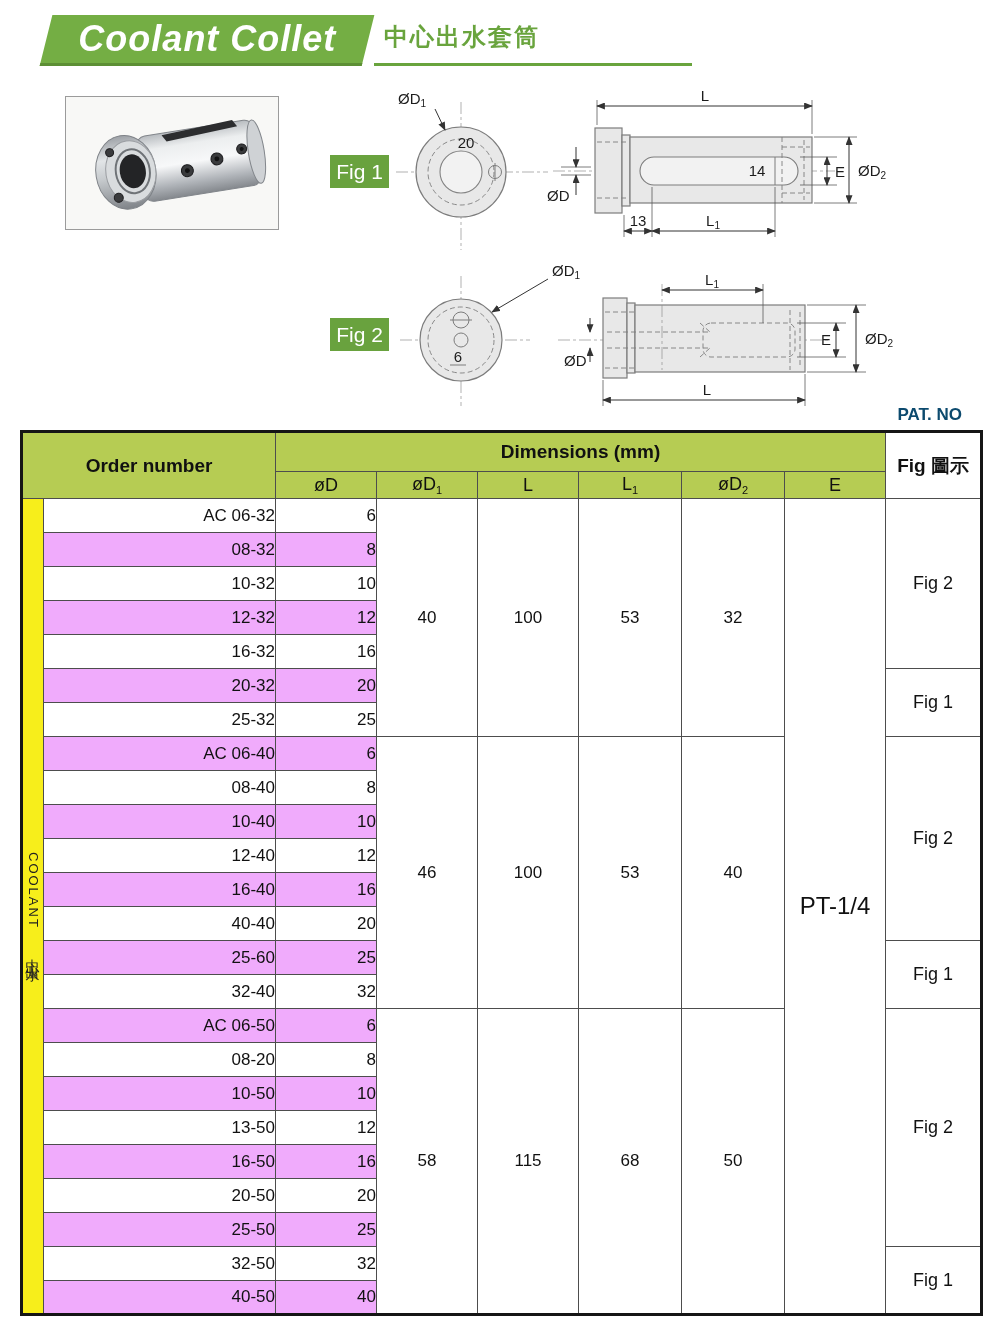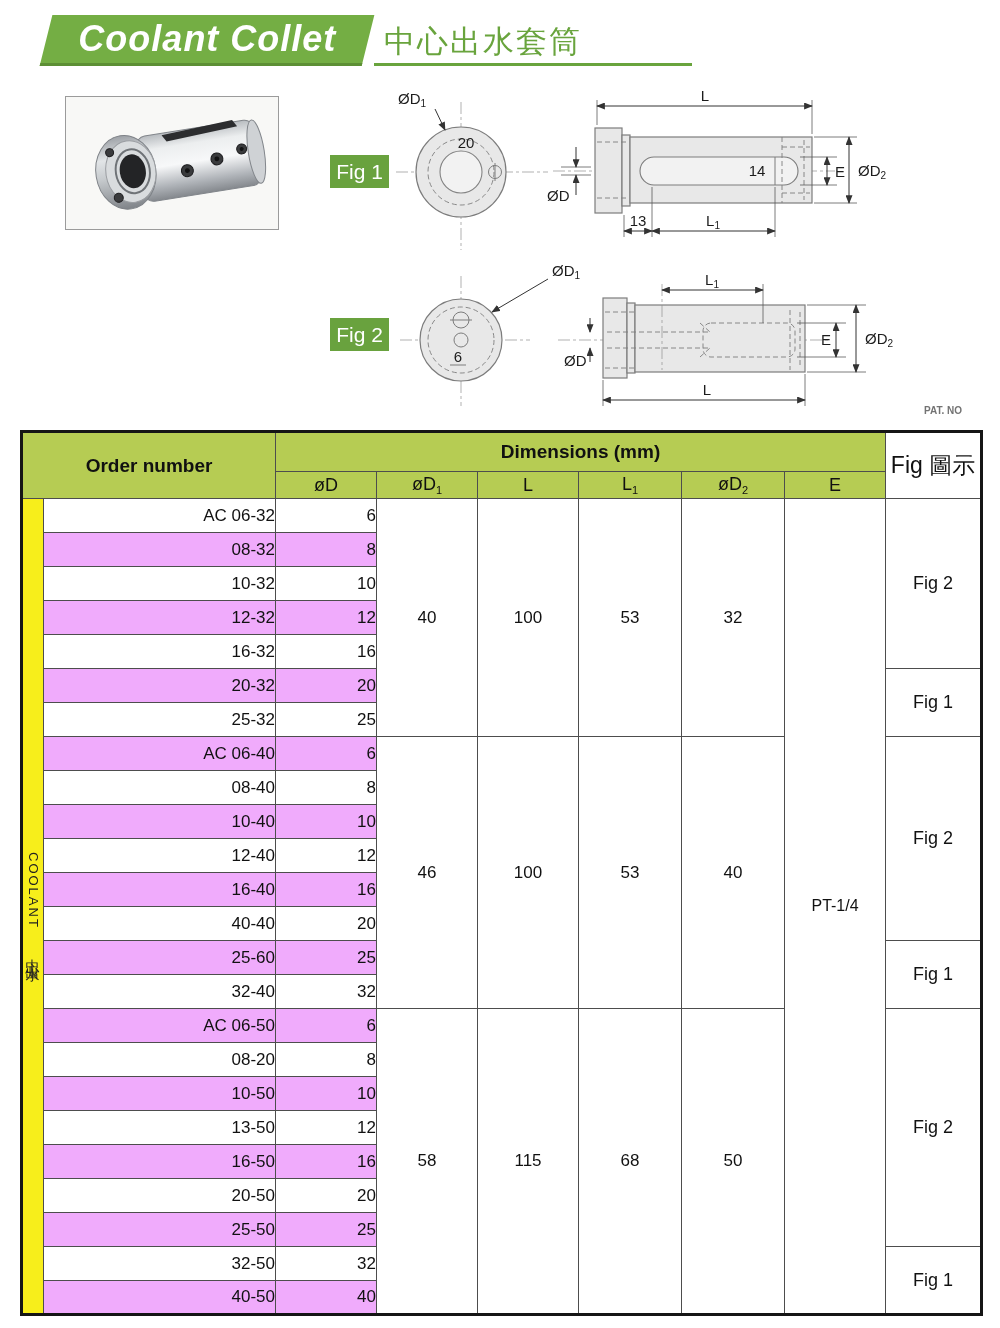--- a/index.html
+++ b/index.html
@@ -5,21 +5,21 @@
   html,body{margin:0;padding:0;background:#fff;}
   .page{position:relative;width:1000px;height:1328px;background:#ffffff;
         font-family:"Liberation Sans",sans-serif;overflow:hidden;color:#111;}
 
   
   .band{position:absolute;left:46px;top:15px;width:322px;height:48px;background:#74ae44;
         transform:skewX(-14deg);display:flex;align-items:center;justify-content:center;
         border-bottom:3px solid #5d8f35;}
   .band-text{display:inline-block;transform:skewX(14deg);font-style:italic;font-weight:bold;
         font-size:36px;color:#ffffff;letter-spacing:1px;white-space:nowrap;}
-  .title-zh{position:absolute;left:384px;top:21px;font-size:31px;font-weight:400;
+  .title-zh{position:absolute;left:384px;top:21px;font-size:24px;font-weight:700;
         color:#69a43d;letter-spacing:2px;white-space:nowrap;}
   .title-underline{position:absolute;left:374px;top:63px;width:318px;height:3px;background:#69a43d;}
 
   
   .photo-box{position:absolute;left:65px;top:96px;width:212px;height:132px;background:#f8f8f6;
         border:1px solid #9b9b9b;display:flex;align-items:center;justify-content:center;}
 
   
   .fig-label{position:absolute;width:59px;height:33px;background:#69a23e;color:#fff;
         font-size:21px;display:flex;align-items:center;justify-content:center;}
@@ -32,38 +32,38 @@
   .out{fill:#e8e8e8;stroke:#7c7c7c;stroke-width:1.2;}
   .slotfill{fill:#f2f2f2;stroke:#7c7c7c;stroke-width:1.1;}
   .inner{fill:#f2f2f2;stroke:#838383;stroke-width:1.1;}
   .out2{stroke:#7c7c7c;stroke-width:1;fill:none;}
   .dash{stroke:#7e7e7e;stroke-width:0.9;fill:none;stroke-dasharray:5 3;}
   .cen{stroke:#909090;stroke-width:0.7;fill:none;stroke-dasharray:12 3 3 3;}
   .ext{stroke:#5a5a5a;stroke-width:0.8;}
   .dim{stroke:#333;stroke-width:1;}
 
   .pat-no{position:absolute;left:840px;top:405px;width:122px;text-align:right;
-        font-weight:bold;font-size:10px;color:#737373;}
+        font-weight:bold;font-size:17px;color:#0c4a6e;}
 
   
   table.spec{position:absolute;left:20px;top:430px;width:960px;border-collapse:collapse;
         table-layout:fixed;border:3px solid #151515;}
   .spec th,.spec td{border:1px solid #4d4d4d;padding:0;text-align:center;vertical-align:middle;color:#111;}
   .spec thead th{background:#b6cc53;}
   tr.h1{height:40px;} tr.h2{height:27px;}
   th.th-big{font-weight:bold;font-size:19px;}
-  th.th-fig{background:#ffffff !important;font-weight:normal;font-size:23px;}
+  th.th-fig{background:#ffffff !important;font-weight:bold;font-size:19px;}
   tr.h2 th{font-weight:normal;font-size:18px;}
   .sb{font-size:11px;vertical-align:-4px;}
   .spec tbody tr{height:34px;}
   td.oc,td.dc{background:#ffffff;font-size:17px;text-align:right;}
   tr.alt td.oc,tr.alt td.dc{background:#f0abfc;}
   td.mc{background:#ffffff;font-size:17px;}
   td.fc{font-size:18px;}
-  td.ec{font-size:16px;}
+  td.ec{font-size:24px;}
   td.side-cell{background:#f7ee1b;}
   .side-wrap{display:flex;flex-direction:column;align-items:center;justify-content:center;
         gap:20px;height:805px;}
   .v-en{writing-mode:vertical-rl;font-size:13px;letter-spacing:2px;color:#222;}
   .v-zh{writing-mode:vertical-rl;text-orientation:upright;font-size:14px;letter-spacing:3px;color:#222;}
 </style>
 </head>
 <body>
 
 <div class="page">

